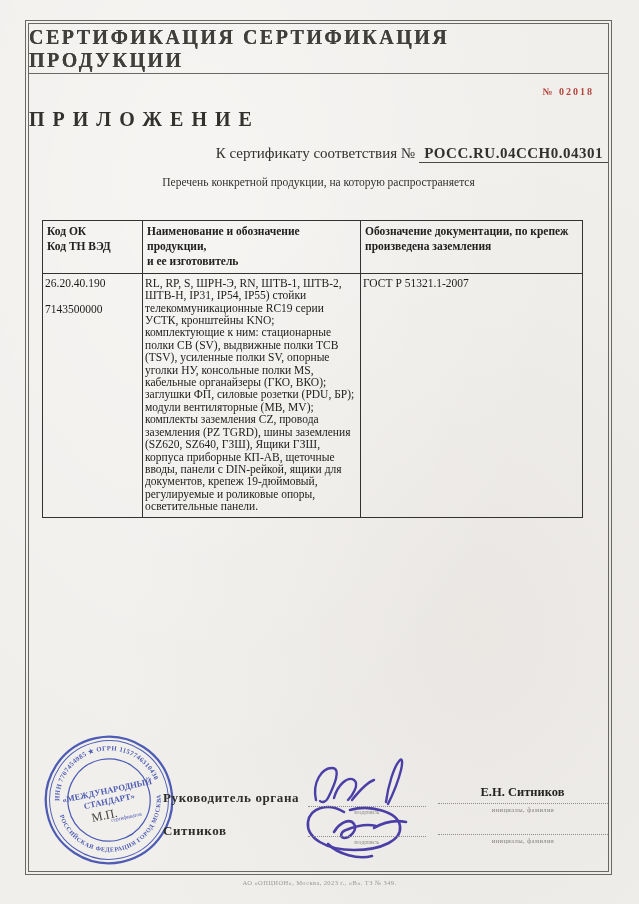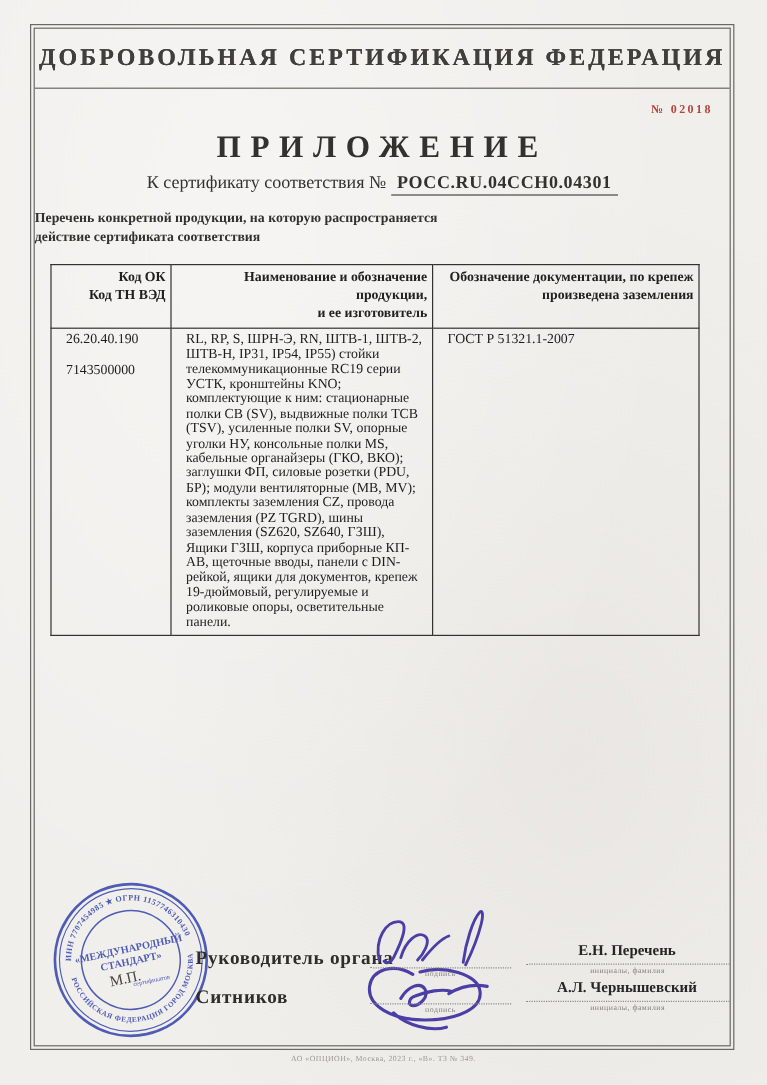--- a/index.html
+++ b/index.html
@@ -30,54 +30,54 @@
   }
   .band-title {
     font-size:20px; font-weight:700; letter-spacing:2.5px; color:#413f3b;
     text-shadow:0 0 .4px #413f3b;
   }
   .doc-number {
     position:absolute; right:14px; top:62px;
     font-size:10px; font-weight:600; letter-spacing:2px;
   }
   .appendix-title {
-    position:absolute; left:0; right:0; top:84px; text-align:center;
-    font-size:26px; font-weight:700; letter-spacing:8px; color:#33312e;
+    position:absolute; left:0; right:0; top:84px; 
+    font-size:20px; font-weight:700; letter-spacing:8px; color:#33312e;
   }
   .cert-line {
-    position:absolute; left:0; right:0; top:121px; text-align:center;
+    position:absolute; left:0; right:0; top:121px; text-align:right;
     font-size:15px; color:#33312e;
   }
   .cert-number {
     font-weight:700; letter-spacing:.5px; border-bottom:1px solid #4a4845;
     padding:0 5px 1px 5px; margin-left:4px;
   }
   .subtitle {
-    position:absolute; left:0; right:0; top:150px; 
-    font-size:11.5px; font-weight:700; line-height:1.4; color:#33312e;
+    position:absolute; left:0; right:0; top:150px; text-align:center;
+    font-size:11.5px; font-weight:400; line-height:1.4; color:#33312e;
   }
   table.products {
     position:absolute; left:13px; top:196px; width:540px;
     border-collapse:collapse; table-layout:fixed;
   }
   table.products th, table.products td {
     border:1.4px solid #343230; vertical-align:top;
   }
   table.products th {
-    font-size:11.5px; font-weight:700; text-align:right;
+    font-size:11.5px; font-weight:700; text-align:left;
     padding:3px 4px 4px 4px; line-height:1.3; color:#222120;
   }
   table.products td {
-    font-size:11.5px; line-height:12.4px; padding:3px 5px 4px 12px; color:#1d1c1b;
+    font-size:11.5px; line-height:12.4px; padding:3px 5px 4px 2px; color:#1d1c1b;
   }
   td.cell-codes { font-size:12px; line-height:14px; }
   .code-tnved { margin-top:14px; }
   td.cell-products { height:202px; }
   .sig-block-label {
-    position:absolute; font-size:16px; font-weight:700; color:#2e2d2a;
+    position:absolute; font-size:13px; font-weight:700; color:#2e2d2a;
     letter-spacing:.6px;
   }
   .dotted-line { position:absolute; border-top:1px dotted #8f8d89; height:0; }
   .micro-label {
     position:absolute; font-size:6.5px; color:#84827e; letter-spacing:.4px;
     text-align:center;
   }
   .sig-name {
     position:absolute; width:175px; text-align:center;
     font-size:12.5px; font-weight:700; color:#26252300; color:#262523;
@@ -93,34 +93,33 @@
   }
 </style>
 </head>
 <body>
 
 <div class="page">
   <div class="frame">
     <div class="frame-inner">
 
       <div class="title-band">
-        <span class="band-title">ДОБРОВОЛЬНАЯ СЕРТИФИКАЦИЯ ФЕДЕРАЦИЯ</span>
+        <span class="band-title">СЕРТИФИКАЦИЯ СЕРТИФИКАЦИЯ ПРОДУКЦИИ</span>
       </div>
 
       <div class="doc-number" style="color:#b5443c;">№ 02018</div>
 
       <div class="appendix-title">ПРИЛОЖЕНИЕ</div>
 
       <div class="cert-line">
         <span>К сертификату соответствия №</span><span class="cert-number">РОСС.RU.04ССН0.04301</span>
       </div>
 
       <div class="subtitle">
         <div>Перечень конкретной продукции, на которую распространяется</div>
-        <div>действие сертификата соответствия</div>
       </div>
 
       <table class="products">
         <colgroup>
           <col style="width:100px">
             <col style="width:218px">
             <col style="width:222px">
         </colgroup>
         <thead>
           <tr>
@@ -194,21 +193,20 @@
       <path d="M 76,30 C 86,24 98,22 108,24"></path>
       <path d="M 30,46 C 40,56 60,62 74,58"></path>
     </g>
   </svg>
 
   <div class="dotted-line" style="left:308px; top:806px; width:118px;"></div>
   <div class="micro-label" style="left:308px; top:808px; width:118px;">подпись</div>
   <div class="dotted-line" style="left:308px; top:836px; width:118px;"></div>
   <div class="micro-label" style="left:308px; top:838px; width:118px;">подпись</div>
 
-  <div class="sig-name" style="left:435px; top:785px;">Е.Н. Перечень</div>
+  <div class="sig-name" style="left:435px; top:785px;">Е.Н. Ситников</div>
   <div class="dotted-line" style="left:438px; top:803px; width:170px;"></div>
   <div class="micro-label" style="left:438px; top:806px; width:170px;">инициалы, фамилия</div>
-  <div class="sig-name" style="left:435px; top:816px;">А.Л. Чернышевский</div>
   <div class="dotted-line" style="left:438px; top:834px; width:170px;"></div>
   <div class="micro-label" style="left:438px; top:837px; width:170px;">инициалы, фамилия</div>
 
   <div class="footer-imprint">АО «ОПЦИОН», Москва, 2023 г., «В». ТЗ № 349.</div>
 </div>
 
 </body></html>

